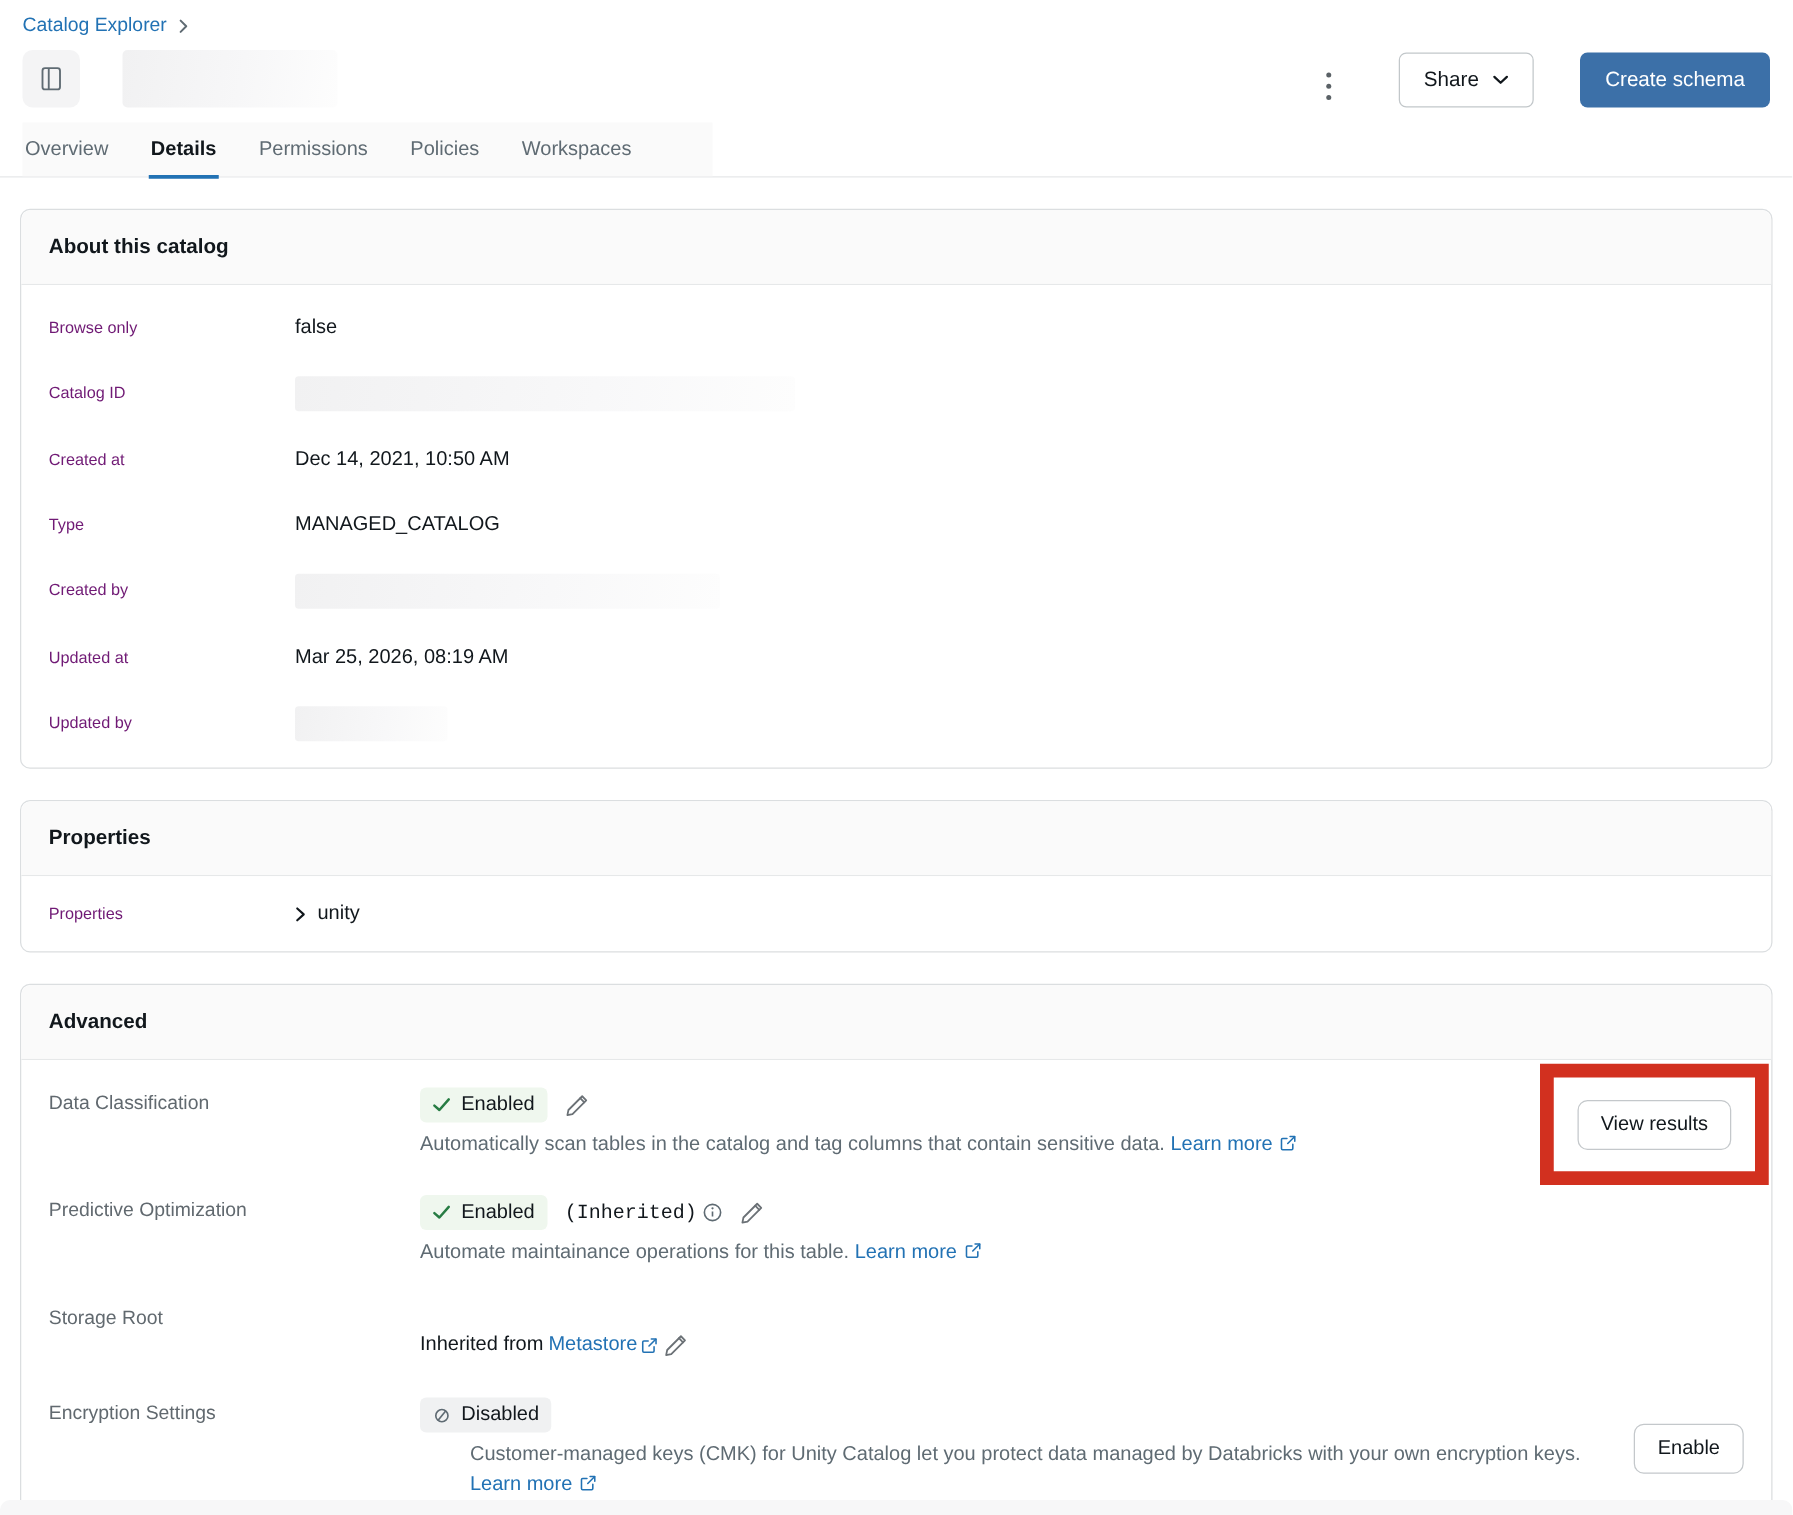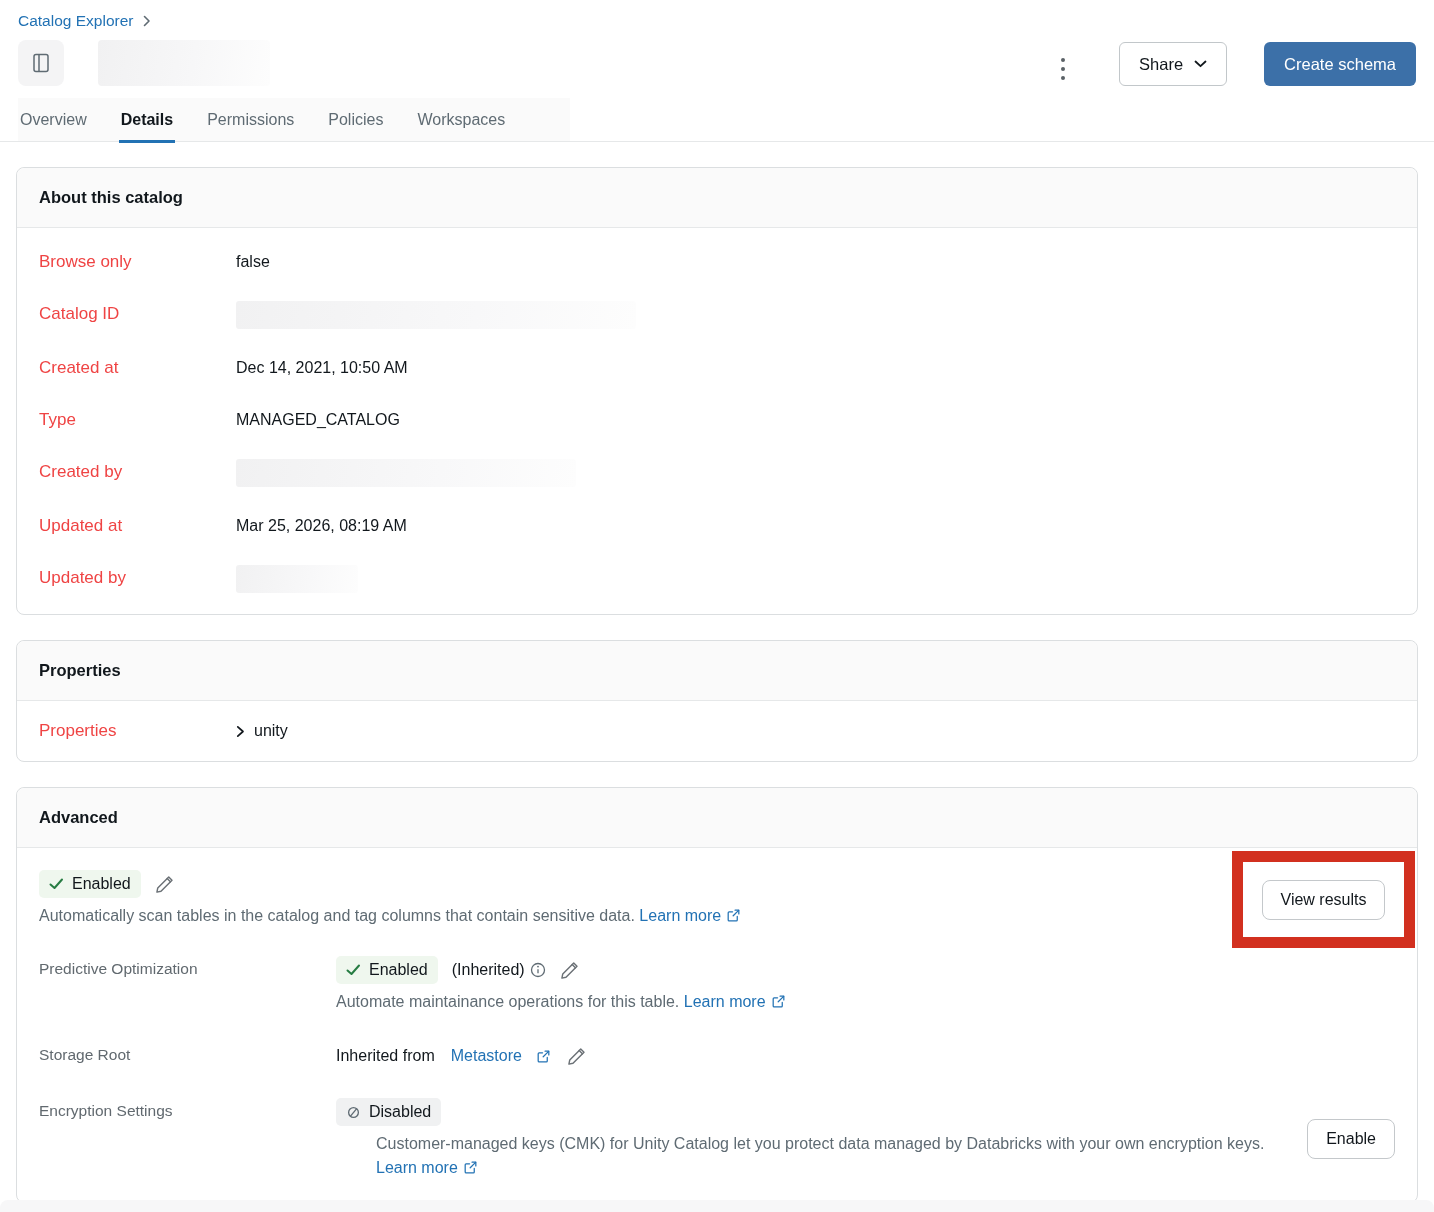--- a/index.html
+++ b/index.html
@@ -40,21 +40,21 @@
     border-bottom:3px solid transparent; margin-bottom:-2px; cursor:pointer; }
   .tab.active { color:#11171C; font-weight:700; border-bottom-color:#2272B4; }
 
   
   .card { margin:25px 16px 0; border:1px solid #DBDEE0; border-radius:8px; background:#fff; position:relative; }
   .card-header { padding:20px 22px; font-size:16.5px; font-weight:700; background:#FAFAFA;
     border-bottom:1px solid #E6E8E9; border-radius:8px 8px 0 0; }
   .card-body { padding:8px 0; }
 
   .frow { display:flex; padding:13px 22px; }
-  .frow-label { width:197px; flex:none; color:#ef4444; font-size:17px; line-height:26px; }
+  .frow-label { width:197px; flex:none; color:#701a75; font-size:13px; line-height:26px; }
   .frow-value { font-size:16px; line-height:26px; color:#11171C; }
   .redact { display:inline-block; height:28px; border-radius:3px; vertical-align:middle;
     background:linear-gradient(100deg,#F1F1F2 0%,#F8F8F9 60%,#FDFDFD 100%); }
   .w-catalog-id { width:400px; }
   .w-created-by { width:340px; }
   .w-updated-by { width:122px; }
 
   
   .prop-row { display:flex; padding:17px 22px; }
   .tree-item { display:flex; align-items:center; gap:9px; cursor:pointer; }
@@ -65,21 +65,21 @@
   .arow-content { display:flex; flex-direction:column; gap:6px; }
   .value-line { display:flex; align-items:center; gap:14px; min-height:28px; }
   .badge { display:inline-flex; align-items:center; gap:8px; padding:2px 10px; border-radius:5px;
     font-size:16px; color:#11171C; height:28px; }
   .badge.green { background:#EFF7EE; }
   .badge.gray { background:#F0F1F2; }
   .desc { color:#5F6B73; font-size:16px; line-height:24px; }
   .desc .link, .link { color:#2272B4; cursor:pointer; }
   .ext { display:inline-flex; vertical-align:-2px; margin-left:5px; }
   .pencil { display:inline-flex; cursor:pointer; }
-  .inherited-txt { color:#11171C; font-size:16px; }
+  .inherited-txt { color:#11171C; font-size:16px;font-family:Liberation Mono, monospace; }
   .inline-tight { display:inline-flex; align-items:center; gap:5px; }
 
   .btn-secondary { background:#fff; border:1px solid #C4C8CB; border-radius:8px; padding:10px 18px;
     font-size:16px; color:#11171C; cursor:pointer; font-family:inherit; white-space:nowrap; }
 
   
   .red-box { position:absolute; top:63px; right:2px; width:183px; height:97px;
     border:11px solid #D2301F; background:transparent; display:flex; align-items:center;
     justify-content:center; z-index:5; }
 
@@ -183,20 +183,21 @@
       <span>unity</span>
     </div>
   </div>
 </div>
 
 <div class="card">
   <div class="card-header">Advanced</div>
   <div class="card-body">
 
     <div class="arow">
+      <div class="arow-label">Data Classification</div>
       <div class="arow-content">
         <div class="value-line">
           <span class="badge green">
             <span style="display:inline-flex;">
               <svg width="15" height="12" viewBox="0 0 15 12" fill="none" stroke="#277C43" stroke-width="2" stroke-linecap="round" stroke-linejoin="round">
                   <polyline points="1.5,6.5 5.5,10 13,1.5"></polyline>
                 </svg>
             </span>
             <span>Enabled</span>
           </span>
@@ -258,21 +259,21 @@
                 <line x1="20.2" y1="3.8" x2="11.5" y2="12.5"></line>
               </svg>
           </span>
         </div>
       </div>
     </div>
 
     <div class="arow">
       <div class="arow-label">Storage Root</div>
       <div class="arow-content">
-        <div class="value-line" style="gap:16px;">
+        <div class="value-line" style="gap:4px;margin-top:20px;">
           <span>Inherited from</span>
           <span class="link">Metastore</span>
             <span class="ext" style="margin-left:-2px;">
             <svg width="15" height="15" viewBox="0 0 24 24" fill="none" stroke="#2272B4" stroke-width="2" stroke-linecap="round" stroke-linejoin="round">
                 <path d="M18 13.5V19a1.5 1.5 0 0 1-1.5 1.5H5A1.5 1.5 0 0 1 3.5 19V7.5A1.5 1.5 0 0 1 5 6h5.5"></path>
                 <polyline points="14.5,3.5 20.5,3.5 20.5,9.5"></polyline>
                 <line x1="20.2" y1="3.8" x2="11.5" y2="12.5"></line>
               </svg>
           </span>
           <span class="pencil">

